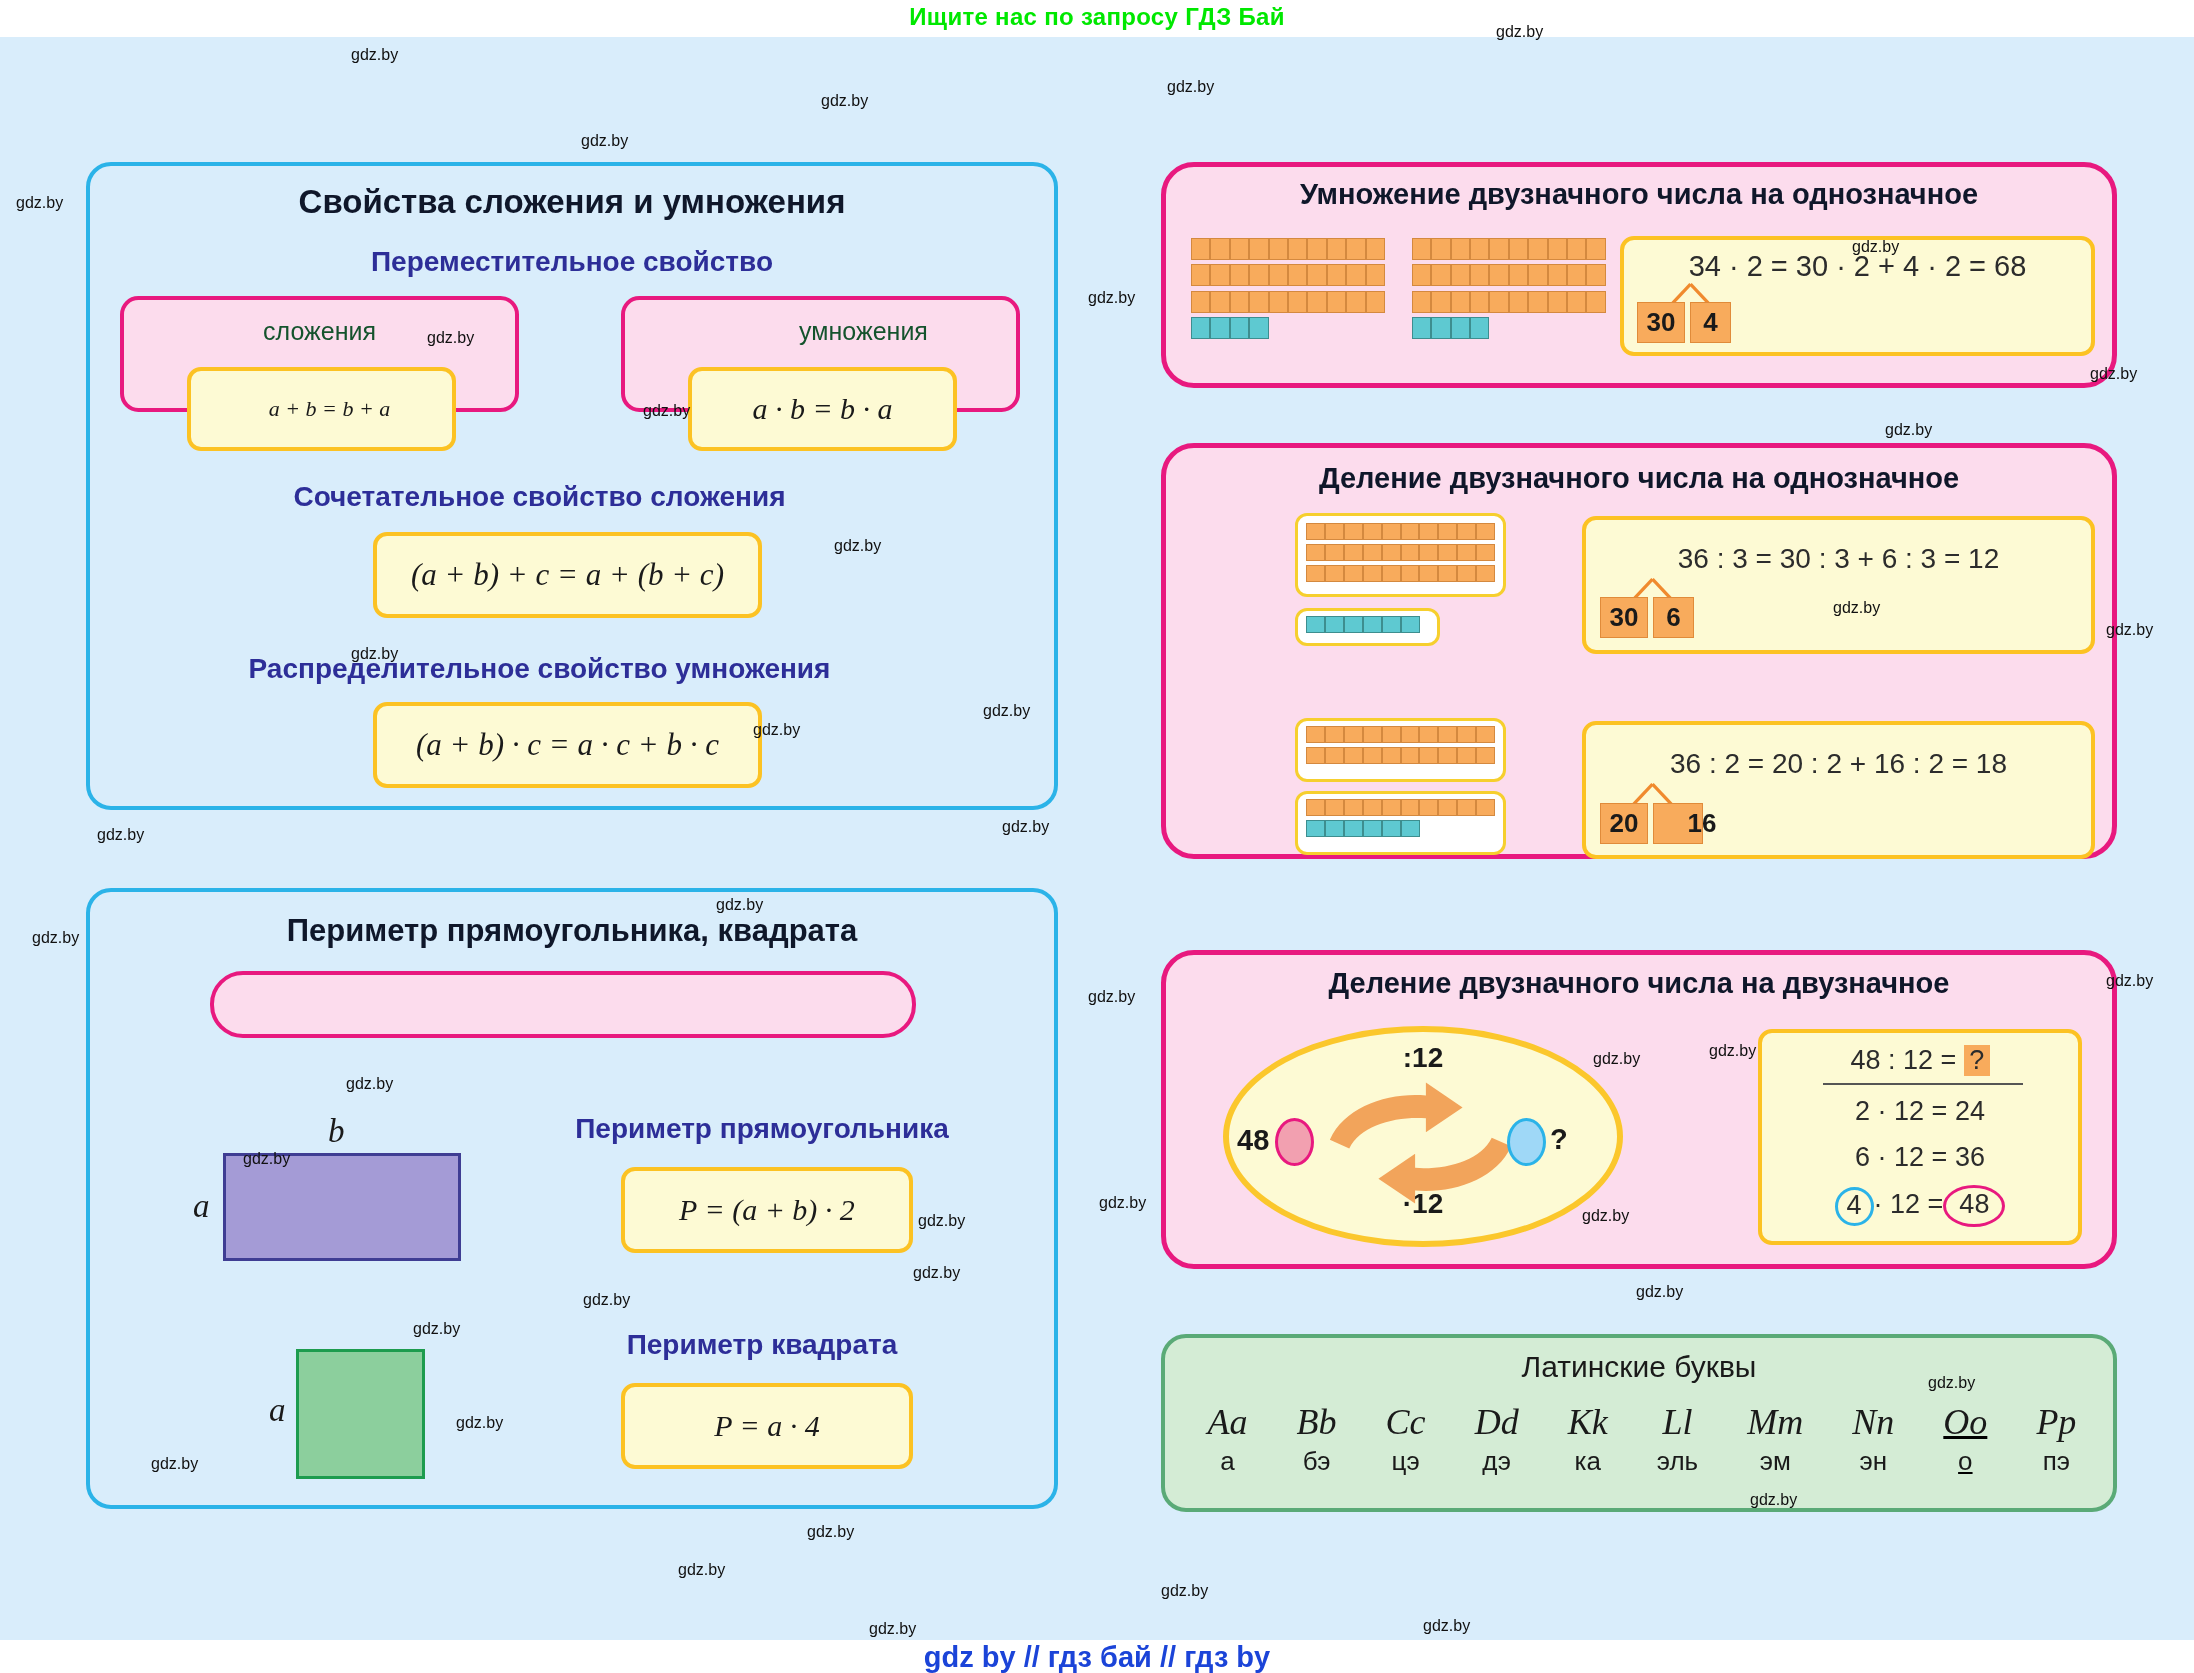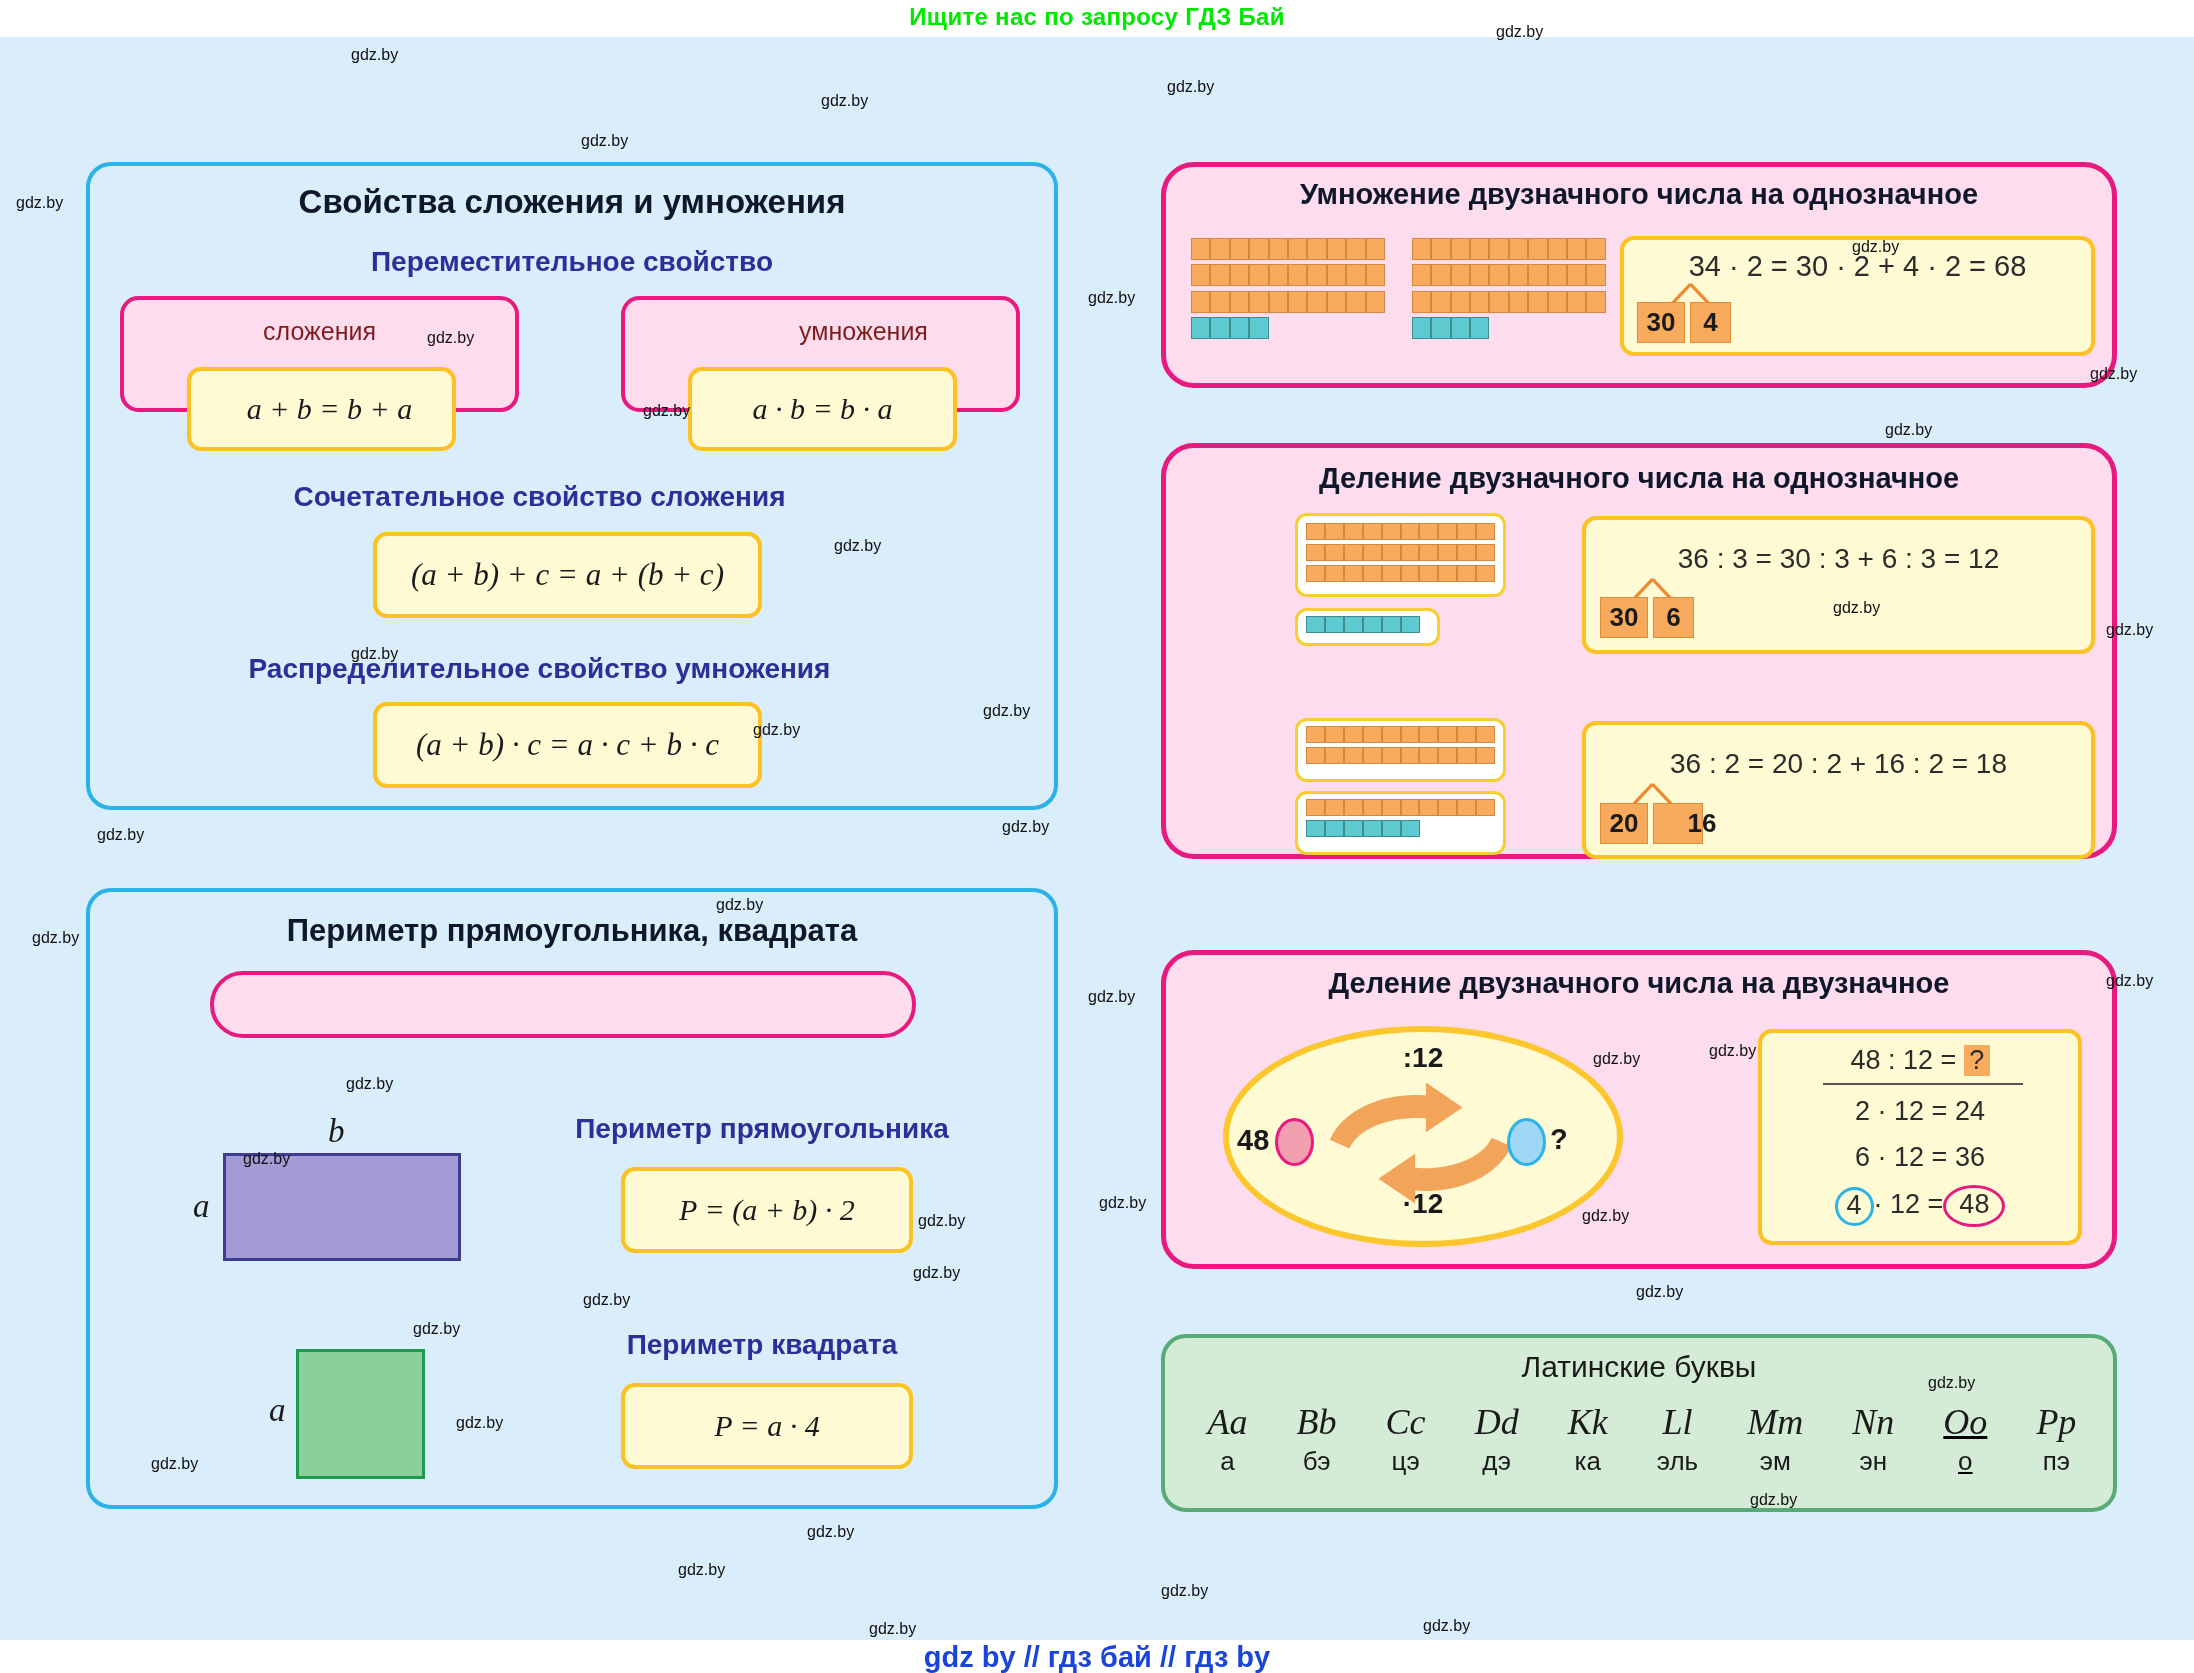--- a/index.html
+++ b/index.html
@@ -63,21 +63,21 @@
     font-weight:700;font-family:"Liberation Sans", sans-serif;
     white-space:nowrap;
   }
 
   
   .pinkbox{
     position:absolute;box-sizing:border-box;
     border:4.9px solid #e8197f;border-radius:18.4px;background:#fcdced;
   }
   .pinklabel{
-    position:absolute;width:100%;text-align:center;color:#7f1d1d;
+    position:absolute;width:100%;text-align:center;color:#14532d;
     font-size:25px;font-family:"Liberation Sans", sans-serif;
   }
 
   
   .ybox{
     position:absolute;box-sizing:border-box;
     border:4.9px solid #fcc223;border-radius:14px;background:#fdfad4;
     display:flex;align-items:center;justify-content:center;
   }
   .formula{
@@ -179,21 +179,21 @@
   </div>
 
   <div class="h1" style="left:86px;top:183px;width:972px;font-size:33px;">Свойства сложения и умножения</div>
 
   <div class="h2" style="left:86px;top:246px;width:972px;font-size:28px;">Переместительное свойство</div>
 
   <div class="pinkbox" style="left:120px;top:296px;width:399px;height:116px;">
     <div class="pinklabel" style="top:17.3px;">сложения</div>
   </div>
   <div class="ybox" style="left:187px;top:367px;width:269px;height:84px;">
-    <span class="formula" style="font-size:30px;margin-left:16px;">a + b = b + a</span>
+    <span class="formula" style="font-size:22px;margin-left:16px;">a + b = b + a</span>
   </div>
 
   <div class="pinkbox" style="left:621px;top:296px;width:399px;height:116px;padding-left:43px;">
     <div class="pinklabel" style="top:17.3px;">умножения</div>
   </div>
   <div class="ybox" style="left:688px;top:367px;width:269px;height:84px;">
     <span class="formula" style="font-size:30px;">a · b = b · a</span>
   </div>
 
   <div class="h2" style="left:86px;top:481px;width:907px;font-size:28px;">Сочетательное свойство сложения</div>

